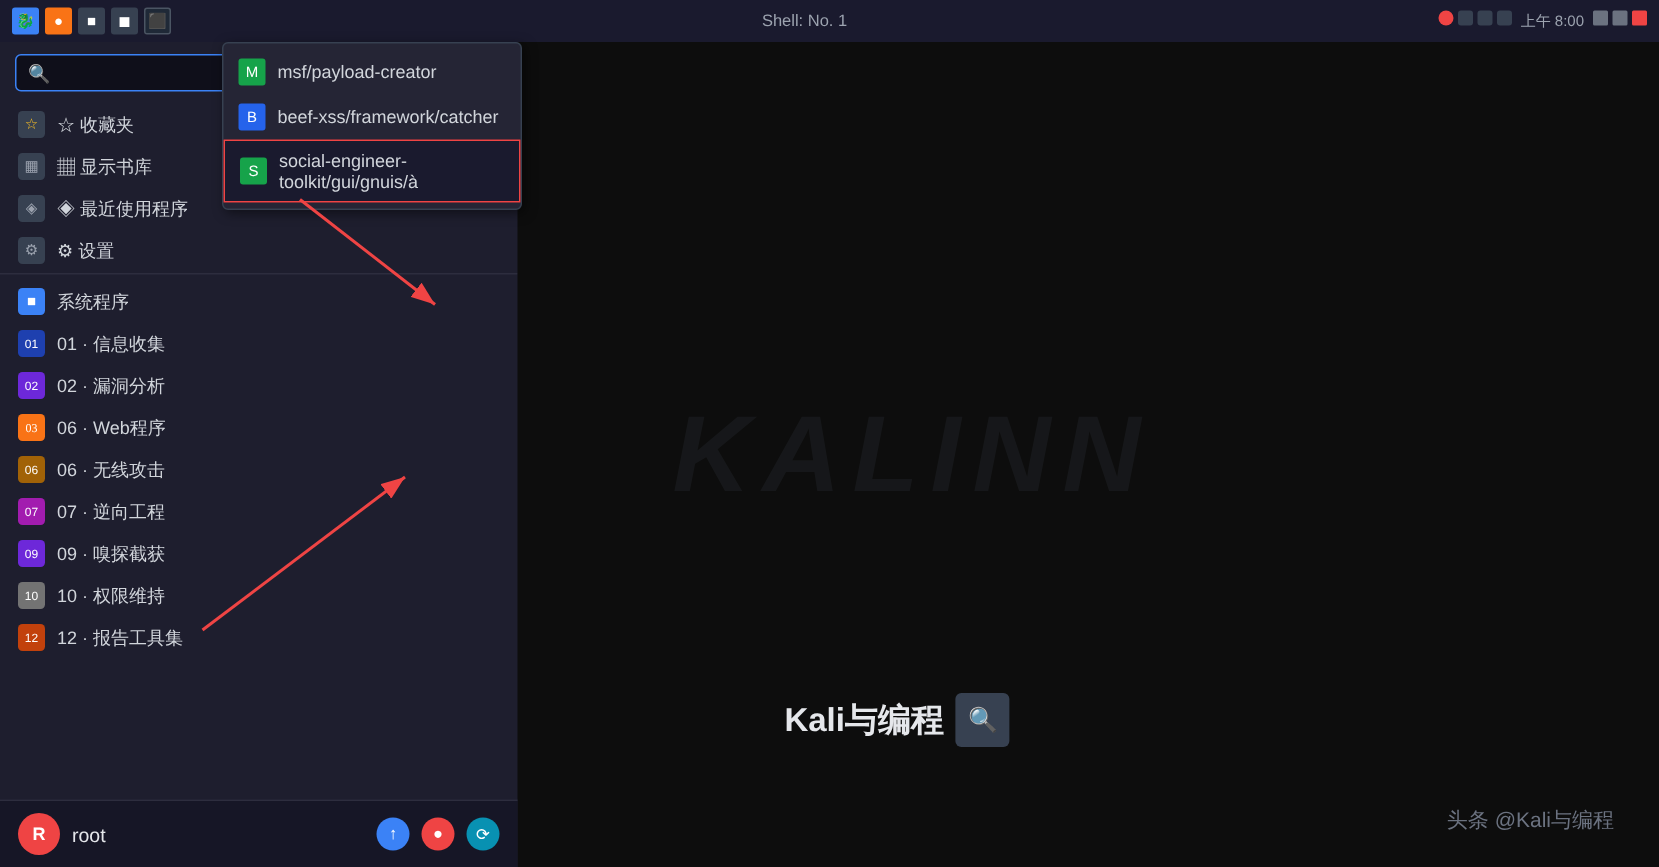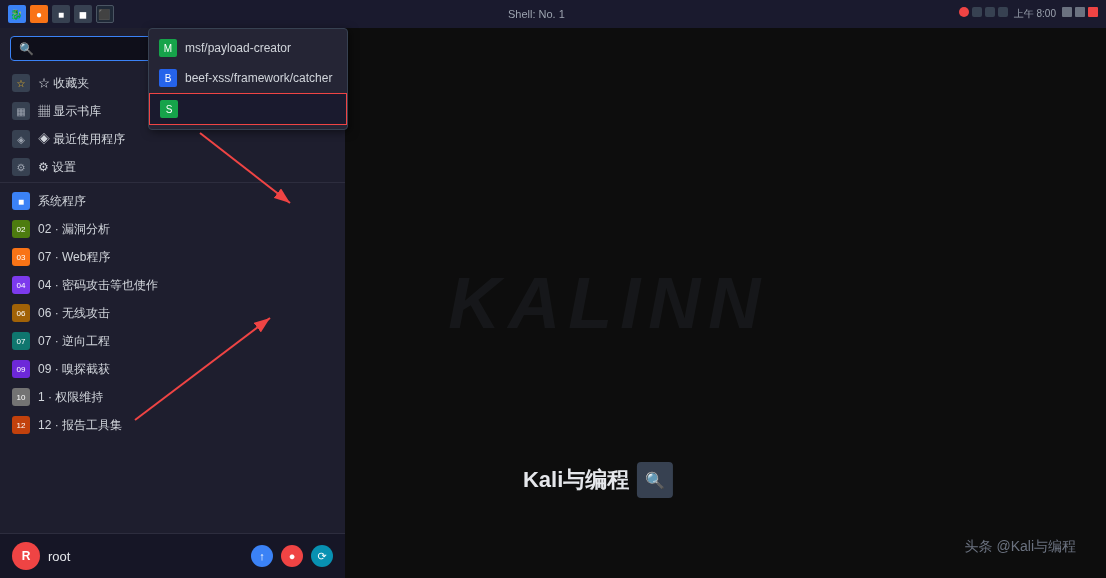--- a/index.html
+++ b/index.html
@@ -363,56 +363,56 @@
     <div class="menu-item" style="border-bottom:1px solid #2d2d3e;padding-bottom:6px;margin-bottom:4px;">
       <div class="menu-item-icon" style="background:#374151;color:#9ca3af;">⚙</div>
       <span>⚙ 设置</span>
     </div>
 
     <div class="menu-item">
       <div class="menu-item-icon" style="background:#3b82f6;color:white;">■</div>
       <span>系统程序</span>
     </div>
 
-
-    <div class="menu-item">
-      <div class="menu-item-icon" style="background:#4d7c0f;color:white;font-size:8px;text-align:center;">02</div>
+    <div class="menu-item">
+      <div class="menu-item-icon" style="background:#1e40af;color:white;font-size:8px;">01</div>
+      <span>01 · 信息收集</span>
+    </div>
+
+    <div class="menu-item">
+      <div class="menu-item-icon" style="background:#6d28d9;color:white;font-size:8px;text-align:center;">02</div>
       <span>02 · 漏洞分析</span>
     </div>
 
     <div class="menu-item">
-      <div class="menu-item-icon" style="background:#f97316;color:white;font-size:8px;">03</div>
-      <span>07 · Web程序</span>
-    </div>
-
-    <div class="menu-item">
-      <div class="menu-item-icon" style="background:#7c3aed;color:white;font-size:8px;">04</div>
-      <span>04 · 密码攻击等也使作</span>
-    </div>
+      <div class="menu-item-icon" style="background:#f97316;color:white;font-size:8px;font-family:Liberation Serif, serif;">03</div>
+      <span>06 · Web程序</span>
+    </div>
+
 
 
     <div class="menu-item">
       <div class="menu-item-icon" style="background:#a16207;color:white;font-size:8px;">06</div>
       <span>06 · 无线攻击</span>
     </div>
 
     <div class="menu-item">
-      <div class="menu-item-icon" style="background:#0f766e;color:white;font-size:8px;">07</div>
+      <div class="menu-item-icon" style="background:#a21caf;color:white;font-size:8px;">07</div>
       <span>07 · 逆向工程</span>
     </div>
 
 
     <div class="menu-item">
       <div class="menu-item-icon" style="background:#6d28d9;color:white;font-size:8px;">09</div>
       <span>09 · 嗅探截获</span>
     </div>
 
     <div class="menu-item">
       <div class="menu-item-icon" style="background:#737373;color:white;font-size:8px;">10</div>
-      <span>1 · 权限维持</span>
+      <span>10 · 权限维持</span>
     </div>
 
 
     <div class="menu-item">
       <div class="menu-item-icon" style="background:#c2410c;color:white;font-size:8px;">12</div>
       <span>12 · 报告工具集</span>
     </div>
 
   </div>
 
@@ -434,20 +434,21 @@
     <span>msf/payload-creator</span>
   </div>
 
   <div class="submenu-item">
     <div class="submenu-icon icon-blue">B</div>
     <span>beef-xss/framework/catcher</span>
   </div>
 
   <div class="submenu-item highlighted">
     <div class="submenu-icon icon-green">S</div>
+    <span>social-engineer-toolkit/gui/gnuis/à</span>
   </div>
 
 </div>
 
 <svg style="position:absolute;top:28px;left:0;width:1106px;height:550px;pointer-events:none;z-index:400;">
 
   <line x1="135" y1="392" x2="270" y2="290" stroke="#ef4444" stroke-width="2" marker-end="url(#arrowhead)"></line>
 
   <line x1="200" y1="105" x2="290" y2="175" stroke="#ef4444" stroke-width="2" marker-end="url(#arrowhead2)"></line>
   <defs>

